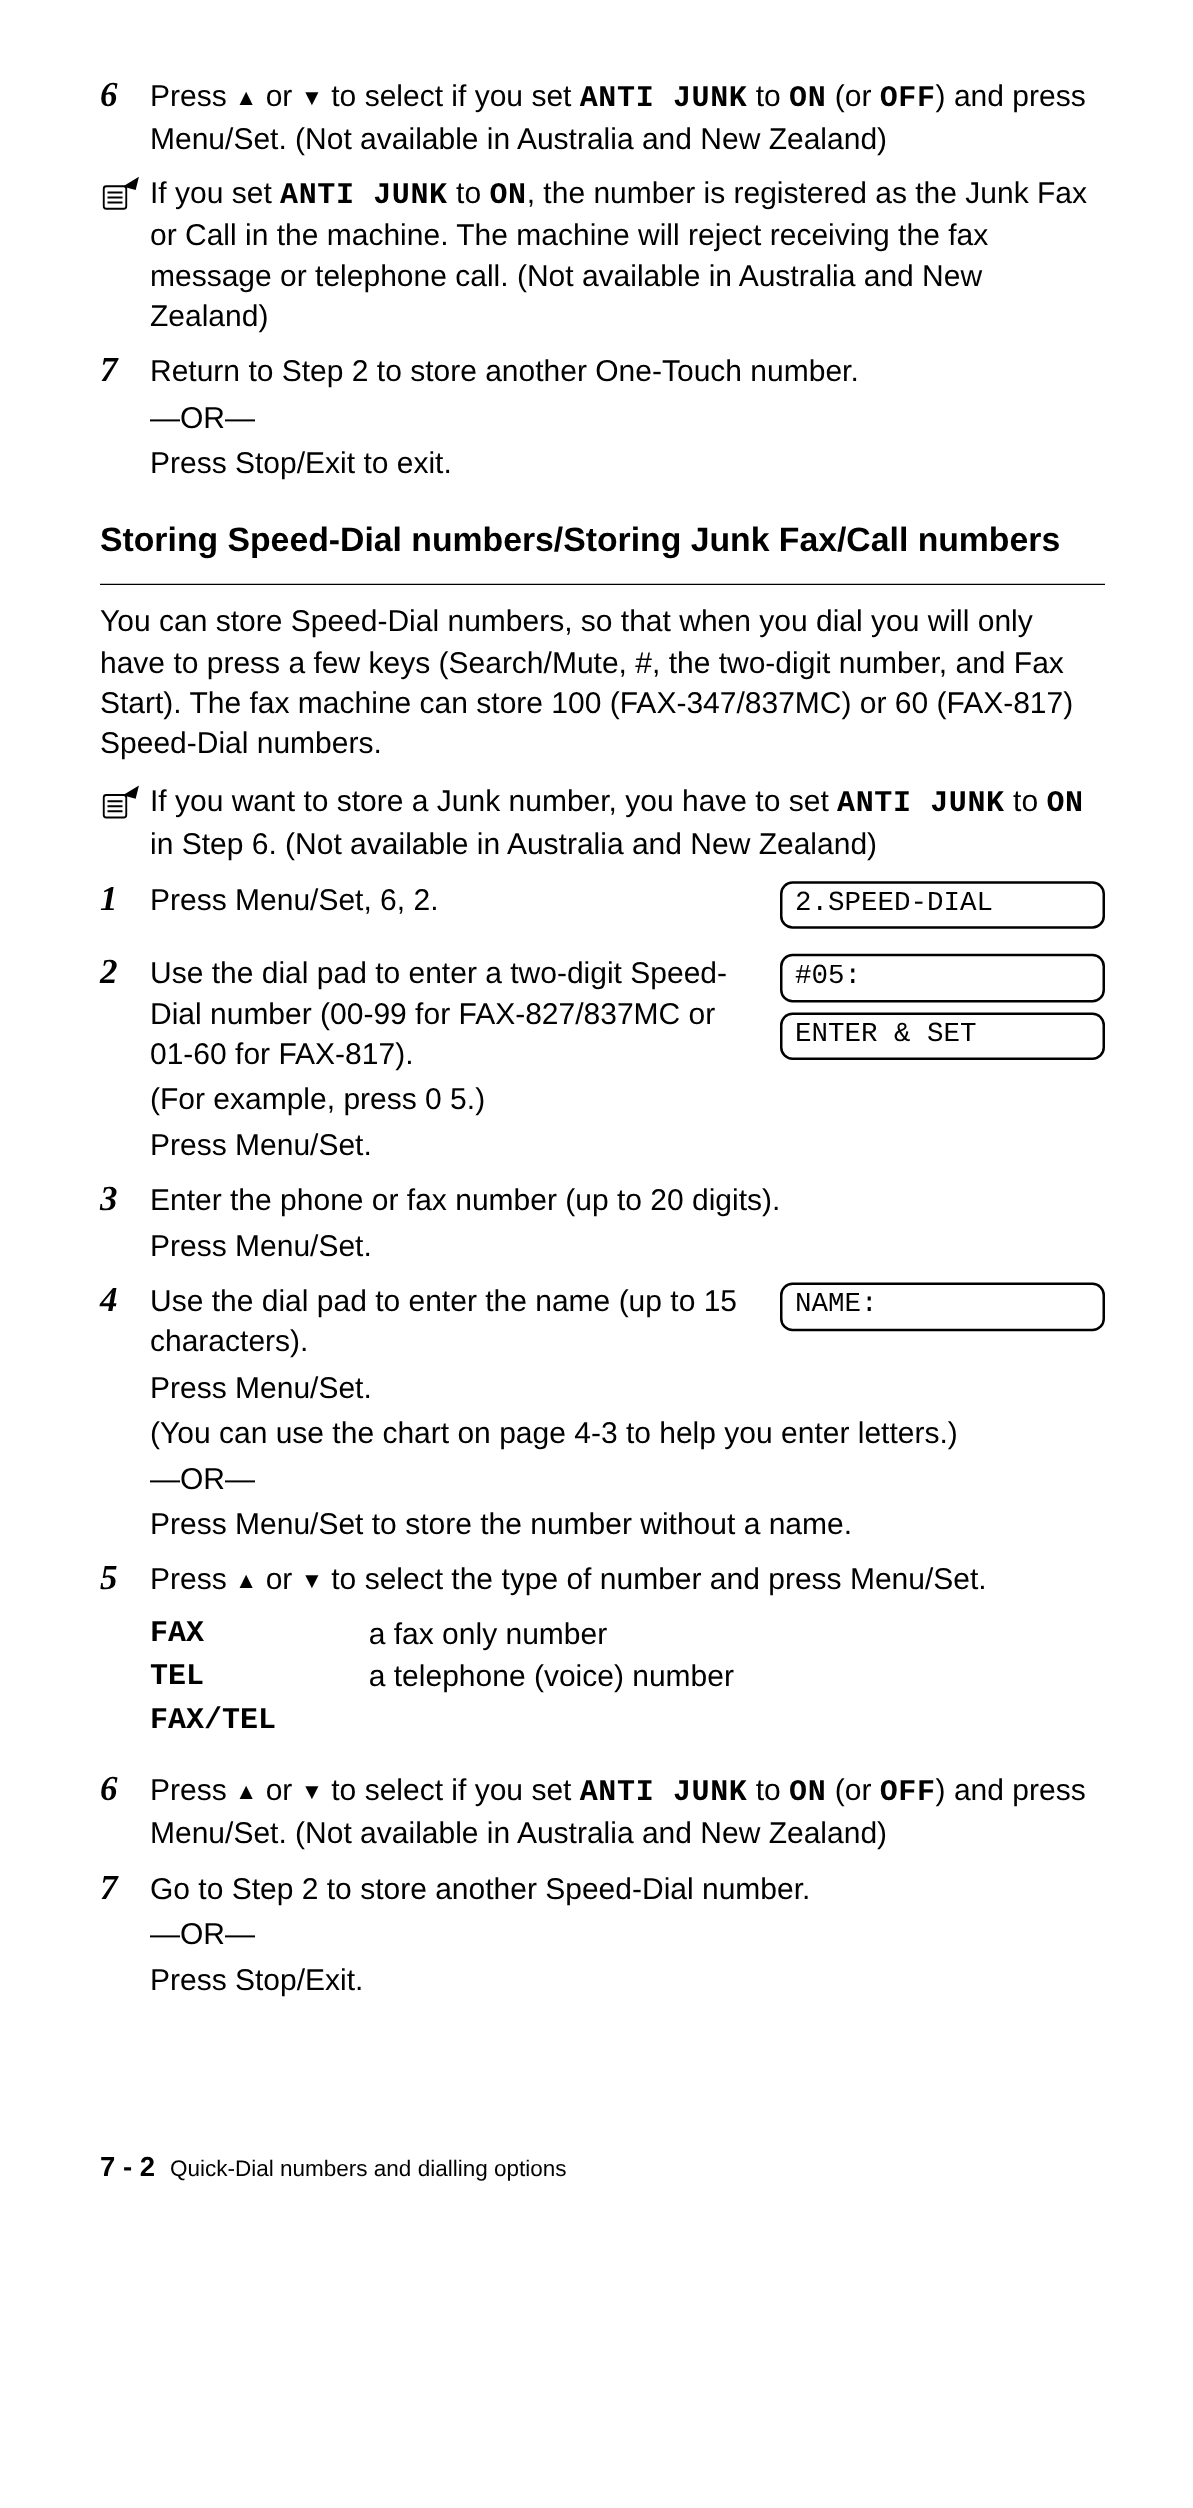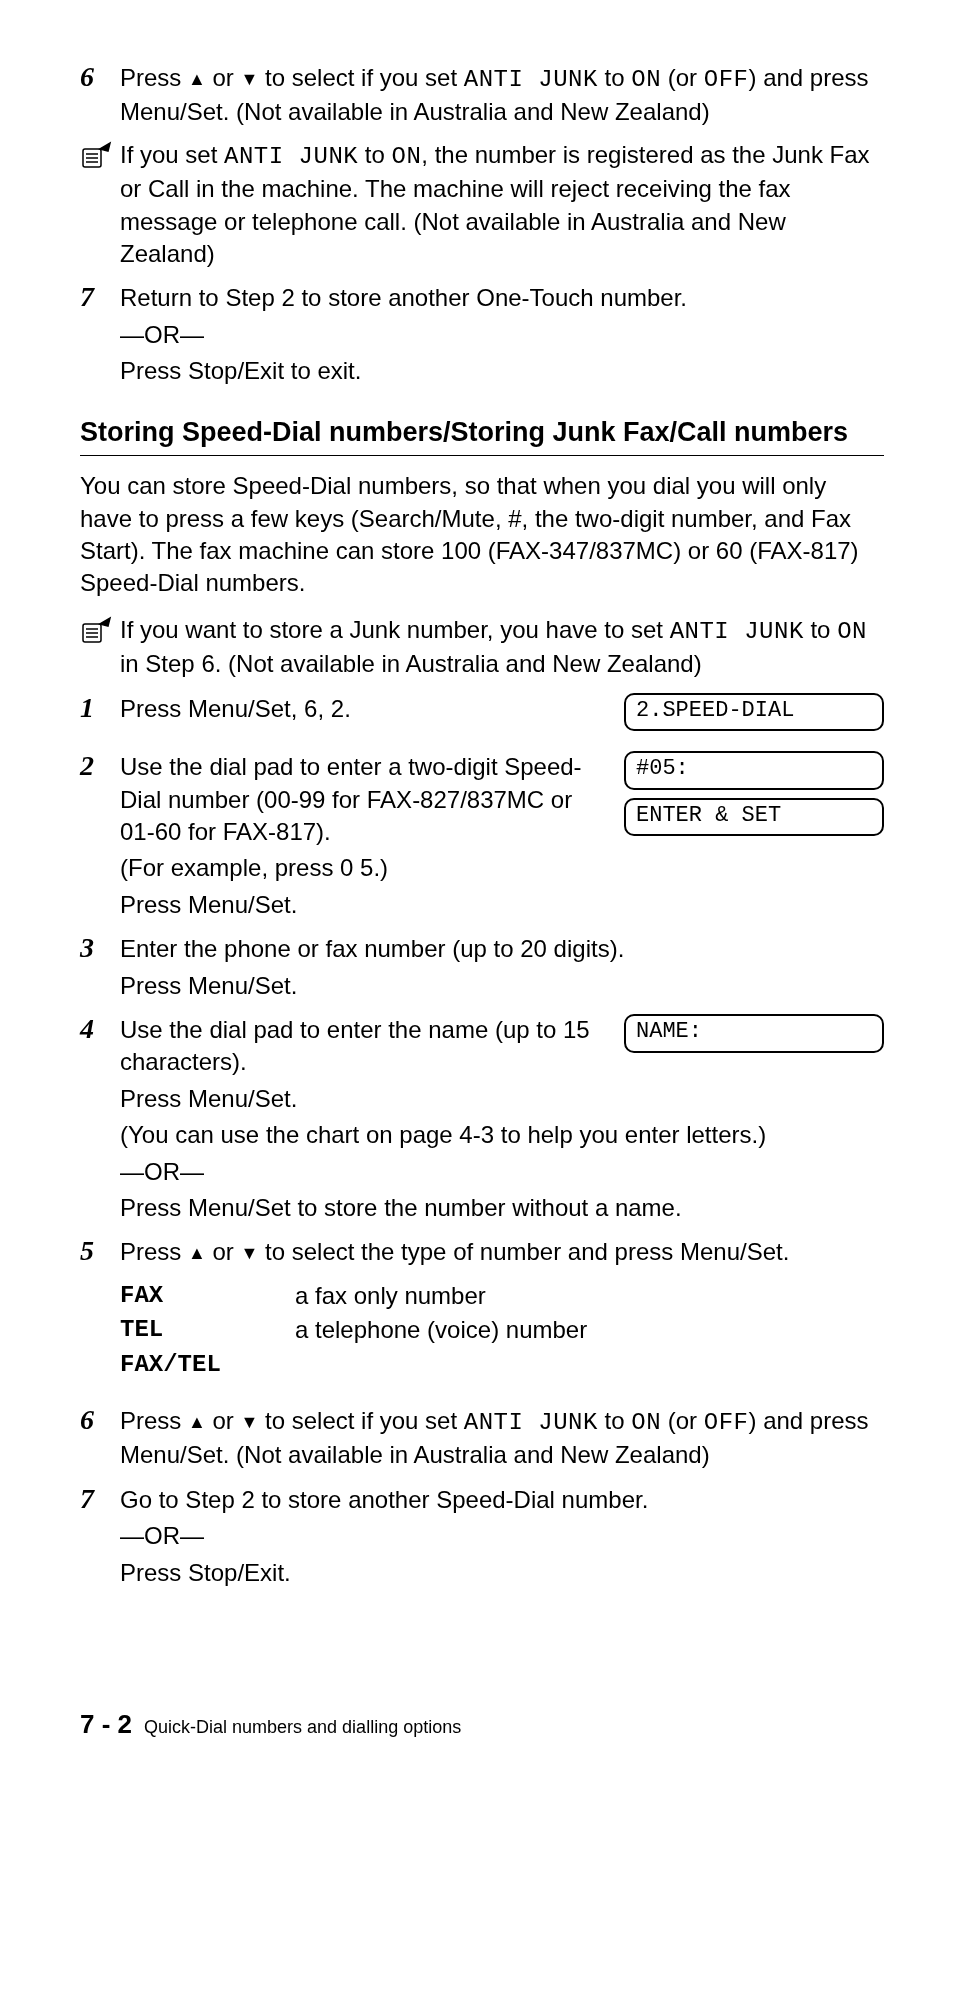--- a/index.html
+++ b/index.html
@@ -49,35 +49,36 @@
   .note-body {
     flex: 1;
     font-size: 24px;
     line-height: 1.35;
   }
   .section-title {
     font-size: 27px;
     font-weight: bold;
     line-height: 1.25;
     margin-top: 28px;
-    margin-bottom: 6px;
+    margin-bottom: 18px;
   }
   .section-rule {
     border: none;
     border-top: 1.5px solid #000;
     margin: 0 0 14px 0;
   }
   .intro {
     font-size: 24px;
     line-height: 1.35;
     margin-bottom: 14px;
   }
   .mono {
     font-family: "Courier New", Courier, monospace;
     letter-spacing: 0.5px;
+    font-weight: bold;
   }
   .bold { font-weight: normal; }
   .display-box {
     border: 2px solid #000;
     border-radius: 10px;
     padding: 2px 10px 4px 10px;
     font-family: "Courier New", Courier, monospace;
     font-size: 22px;
     width: 260px;
     margin-bottom: 8px;
@@ -112,21 +113,21 @@
   .type-val { flex: 1; }
   .or-line {
     margin: 4px 0;
   }
   .footer {
     margin-top: 120px;
     font-size: 18px;
   }
   .footer-page {
     font-weight: bold;
-    font-size: 26px;
+    font-size: 22px;
     margin-right: 12px;
   }
   .tri-up, .tri-down {
     display: inline-block;
     font-size: 18px;
     vertical-align: 1px;
   }
 </style>
 </head>
 <body>

